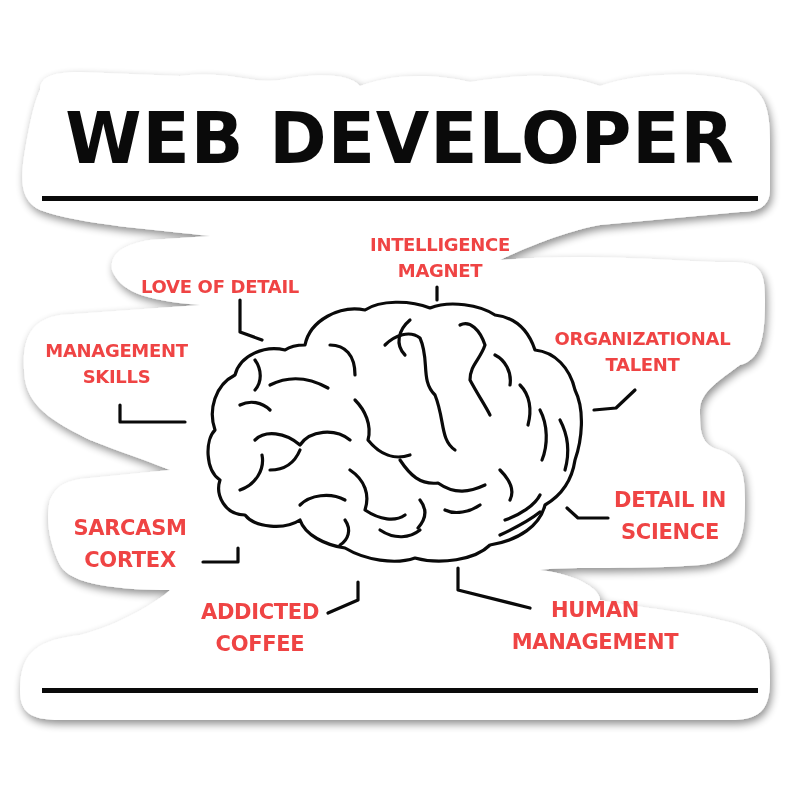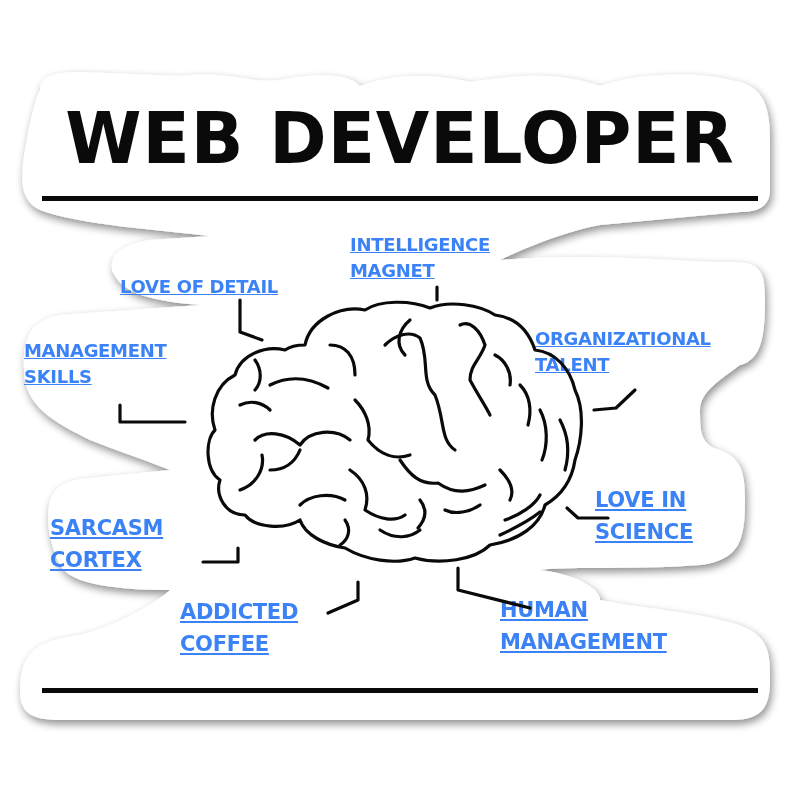--- a/index.html
+++ b/index.html
@@ -7,23 +7,22 @@
   .sticker { position:absolute; left:0; top:0; width:800px; height:800px; }
   .title {
     position:absolute; left:0; width:800px; top:96px; text-align:center;
     font-family:"DejaVu Sans", sans-serif; font-weight:bold; font-size:72px;
     letter-spacing:1px; color:#0a0a0a; line-height:84px;
     transform:scaleX(0.96);
   }
   .rule { position:absolute; height:5px; background:#0a0a0a; }
   .label {
     position:absolute; font-family:"DejaVu Sans", sans-serif; font-weight:bold;
-    color:#3b82f6; line-height:28px; white-space:nowrap;
+    color:#ef4444; text-align:center; line-height:28px; white-space:nowrap;
     letter-spacing:-0.3px;
-    text-decoration:underline;
   }
   .label span { display:block; }
   .l-sm { font-size:18px; line-height:26px; }
   .l-md { font-size:21px; line-height:32px; }
 </style>
 </head>
 <body>
 
 <svg class="sticker" viewBox="0 0 800 800" xmlns="http://www.w3.org/2000/svg">
   <defs>
@@ -70,21 +69,21 @@
 </div>
 <div class="label l-sm" style="left:535px; top:326px; width:215px;">
   <span>ORGANIZATIONAL</span>
   <span>TALENT</span>
 </div>
 <div class="label l-md" style="left:50px; top:512px; width:160px;">
   <span>SARCASM</span>
   <span>CORTEX</span>
 </div>
 <div class="label l-md" style="left:595px; top:484px; width:150px;">
-  <span>LOVE IN</span>
+  <span>DETAIL IN</span>
   <span>SCIENCE</span>
 </div>
 <div class="label l-md" style="left:180px; top:596px; width:160px;">
   <span>ADDICTED</span>
   <span>COFFEE</span>
 </div>
 <div class="label l-md" style="left:500px; top:594px; width:190px;">
   <span>HUMAN</span>
   <span>MANAGEMENT</span>
 </div>

